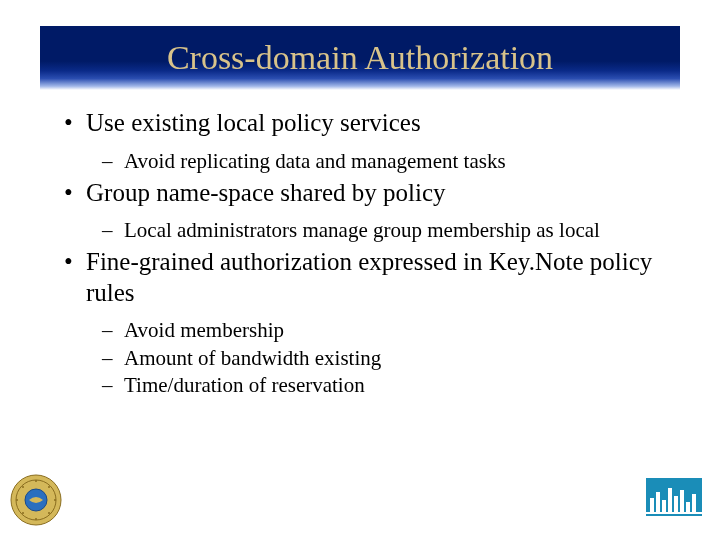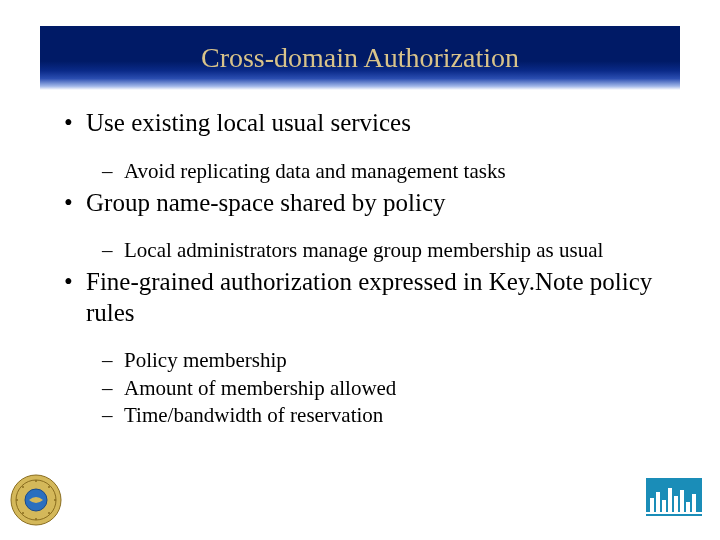--- a/index.html
+++ b/index.html
@@ -11,36 +11,36 @@
     left: 40px;
     right: 40px;
     height: 64px;
     background: linear-gradient(to bottom, #001a66 0%, #001a66 55%, #0a2a88 70%, #2a4db0 82%, #a0b6e8 94%, #ffffff 100%);
     display: flex;
     align-items: center;
     justify-content: center;
   }
   .title-text {
     color: #d8c38a;
-    font-size: 28px;
+    font-size: 34px;
     font-weight: 400;
     text-align: center;
     font-family: "Times New Roman", Times, serif;
   }
   .content {
     position: absolute;
     top: 108px;
     left: 60px;
     right: 50px;
     color: #000;
   }
   ul.level1 { list-style: none; }
   ul.level1 > li { position: relative; padding-left: 26px; font-size: 25px; line-height: 1.22; margin-bottom: 2px; }
   ul.level1 > li::before { content: "•"; position: absolute; left: 4px; top: 0; font-size: 25px; }
-  ul.level2 { list-style: none; margin-top: 20px; margin-bottom: 4px; font-family: Liberation Serif, serif; }
+  ul.level2 { list-style: none; margin-top: 10px; margin-bottom: 4px; font-family: Liberation Serif, serif; }
   ul.level2 > li { position: relative; padding-left: 24px; margin-left: 14px; font-size: 21px; line-height: 1.2; margin-bottom: 2px; }
   ul.level2 > li::before { content: "–"; position: absolute; left: 2px; top: 0; font-size: 21px; }
   .seal {
     position: absolute;
     left: 10px;
     bottom: 14px;
     width: 52px;
     height: 52px;
   }
   .logo-right {
@@ -56,37 +56,37 @@
 
 <div class="slide">
 
   <div class="title-bar">
     <div class="title-text">Cross-domain Authorization</div>
   </div>
 
   <div class="content">
     <ul class="level1">
       <li>
-        <span>Use existing local usual services</span>
+        <span>Use existing local policy services</span>
         <ul class="level2">
           <li><span>Avoid replicating data and management tasks</span></li>
         </ul>
       </li>
       <li>
         <span>Group name-space shared by policy</span>
         <ul class="level2">
-          <li><span>Local administrators manage group membership as usual</span></li>
+          <li><span>Local administrators manage group membership as local</span></li>
         </ul>
       </li>
       <li>
         <span>Fine-grained authorization expressed in Key.Note policy rules</span>
         <ul class="level2">
-          <li><span>Policy membership</span></li>
-          <li><span>Amount of membership allowed</span></li>
-          <li><span>Time/bandwidth of reservation</span></li>
+          <li><span>Avoid membership</span></li>
+          <li><span>Amount of bandwidth existing</span></li>
+          <li><span>Time/duration of reservation</span></li>
         </ul>
       </li>
     </ul>
   </div>
 
   <div class="seal">
     <svg viewBox="0 0 52 52" width="52" height="52">
       <circle cx="26" cy="26" r="25" fill="#d4b85a" stroke="#8a6d1f" stroke-width="1"></circle>
       <circle cx="26" cy="26" r="20" fill="none" stroke="#8a6d1f" stroke-width="1"></circle>
       <circle cx="26" cy="26" r="11" fill="#2a6fbf" stroke="#1a4a8a" stroke-width="1"></circle>

